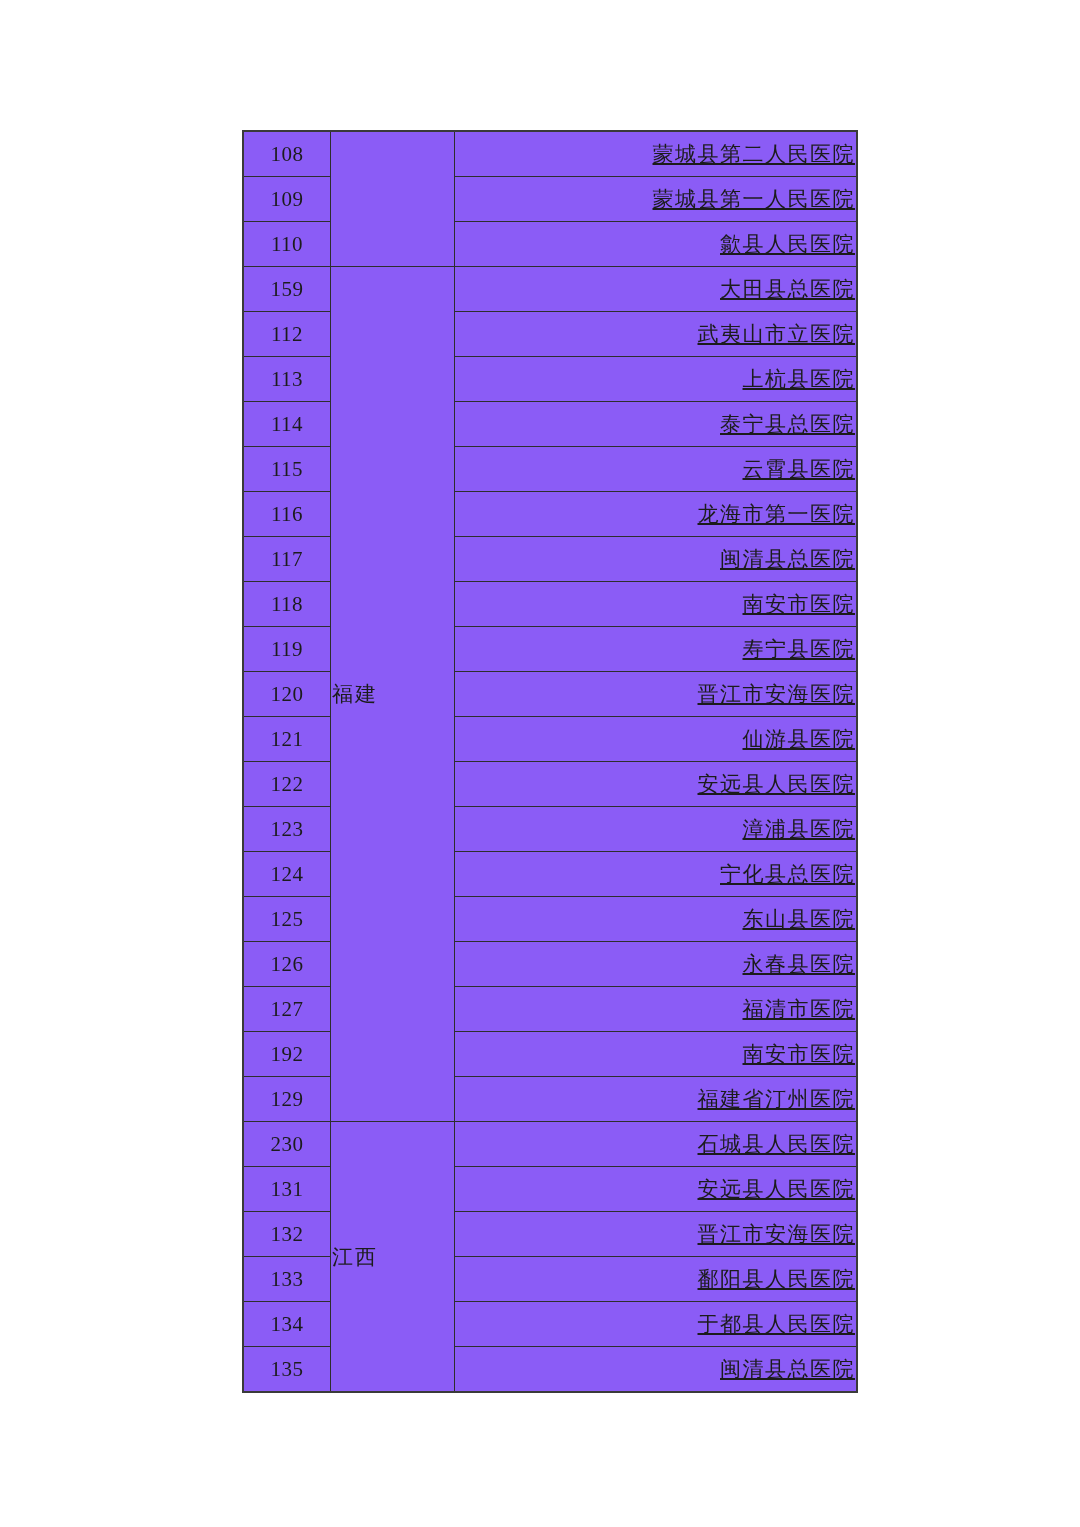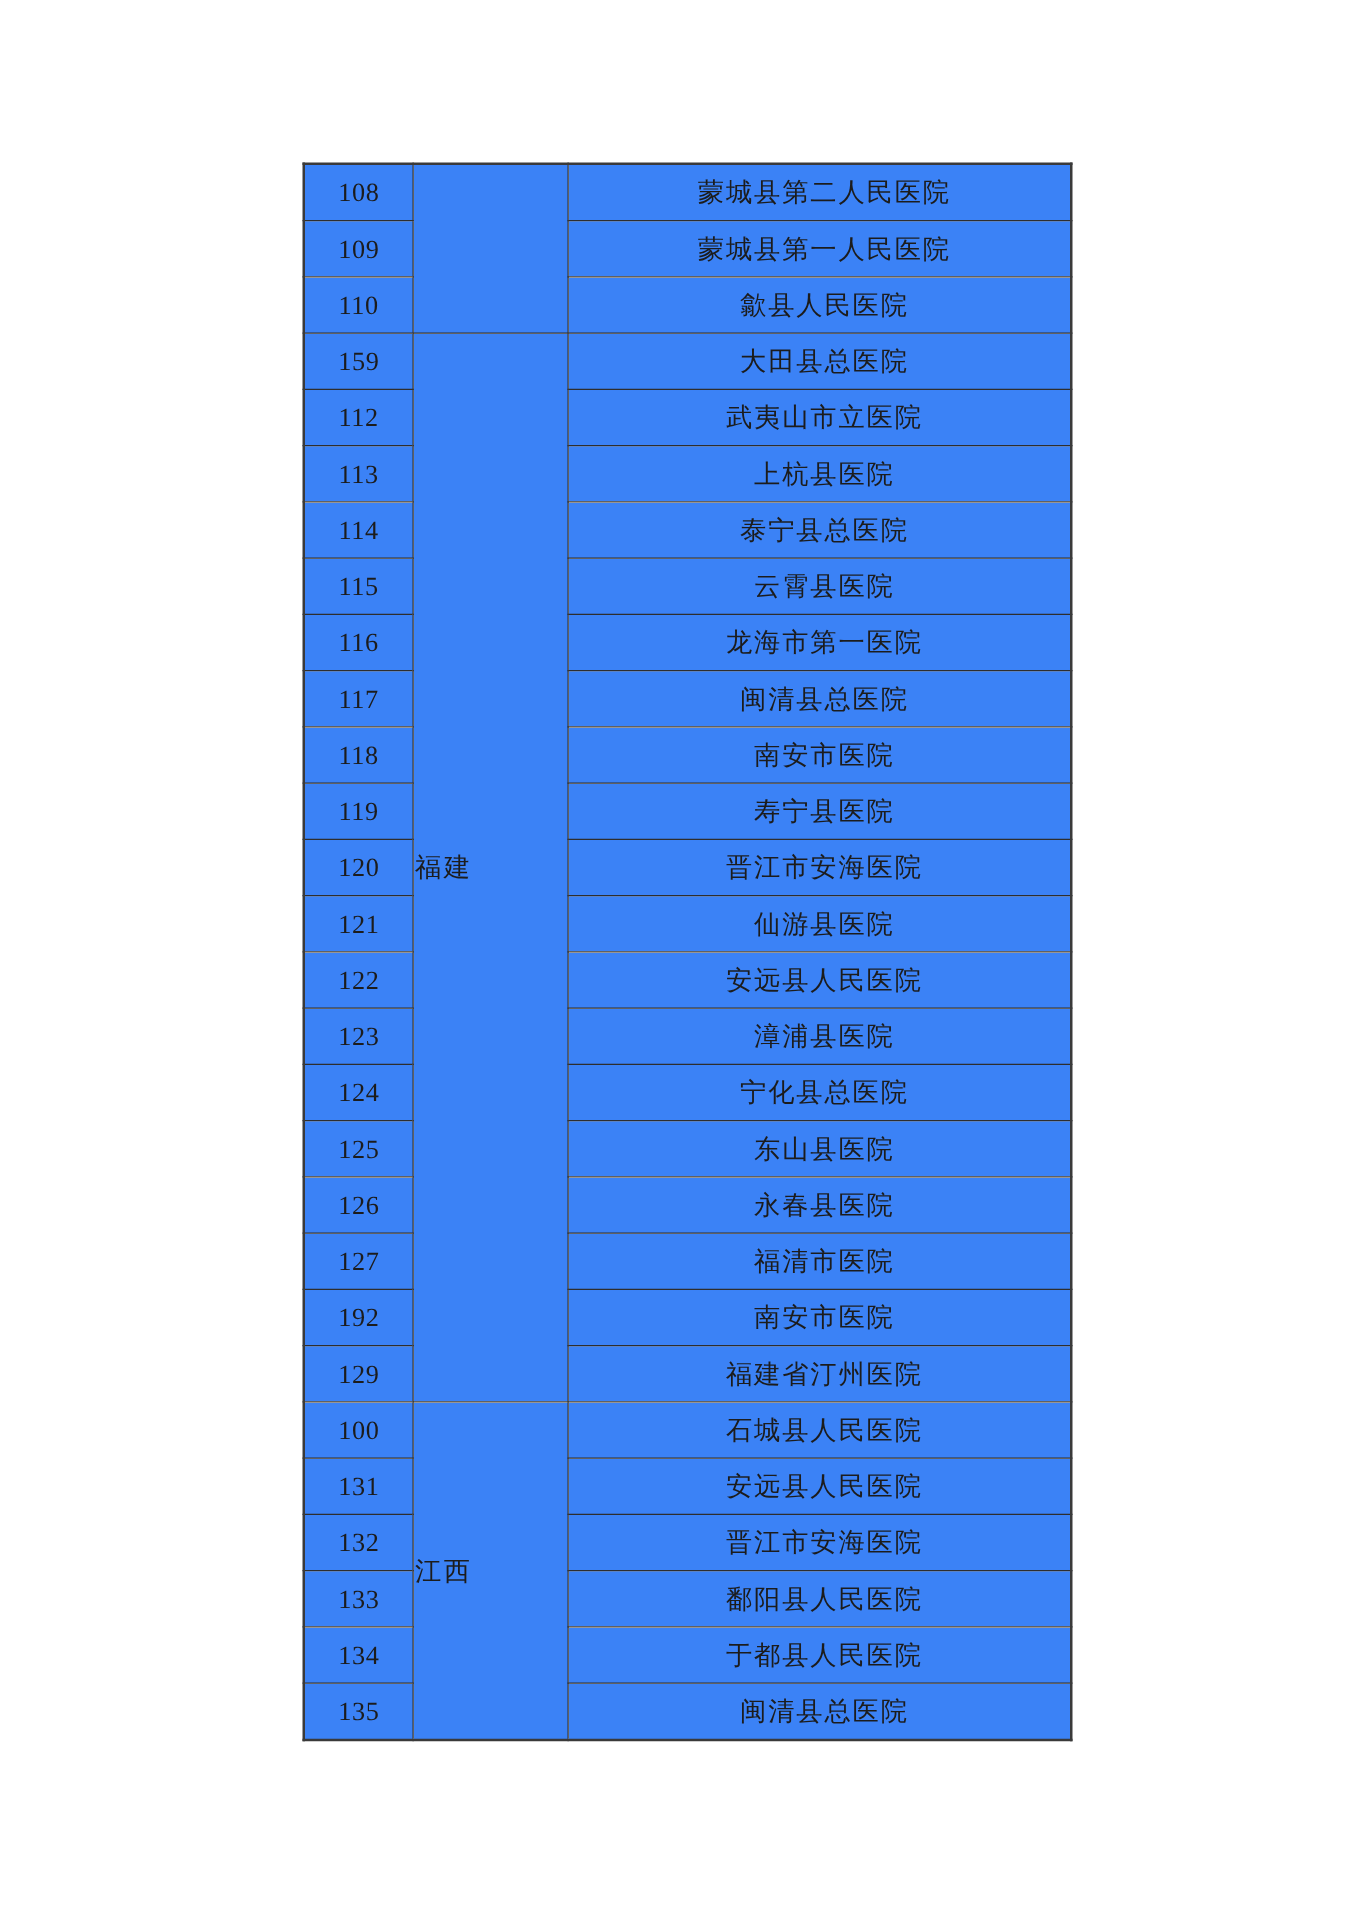--- a/index.html
+++ b/index.html
@@ -23,38 +23,39 @@
     width: 596px;
     border-collapse: collapse;
     table-layout: fixed;
     border: 2px solid #3a3a3a;
   }
   table.roster td {
     border: 1px solid #2e2e2e;
     height: 42px;
     font-size: 21px;
     vertical-align: middle;
-    background: #3b82f6;
+    background: #8b5cf6;
     overflow: hidden;
     white-space: nowrap;
   }
   td.no {
     width: 84px;
     text-align: center;
     letter-spacing: 0.5px;
   }
   td.prov {
     width: 121px;
     letter-spacing: 2px;
   }
   td.hosp {
     width: 391px;
-    text-align: center;
+    text-align: right;
     padding-left: 9px;
     letter-spacing: 1.5px;
+    text-decoration: underline;
   }
 </style>
 </head>
 <body>
 
 <div class="page">
   <table class="roster">
     <tbody>
         <tr>
           <td class="no">108</td>
@@ -140,21 +141,21 @@
         </tr>
         <tr>
           <td class="no">192</td>
           <td class="hosp">南安市医院</td>
         </tr>
         <tr>
           <td class="no">129</td>
           <td class="hosp">福建省汀州医院</td>
         </tr>
         <tr>
-          <td class="no">100</td>
+          <td class="no">230</td>
           <td class="prov" rowspan="6">江西</td>
           <td class="hosp">石城县人民医院</td>
         </tr>
         <tr>
           <td class="no">131</td>
           <td class="hosp">安远县人民医院</td>
         </tr>
         <tr>
           <td class="no">132</td>
           <td class="hosp">晋江市安海医院</td>

